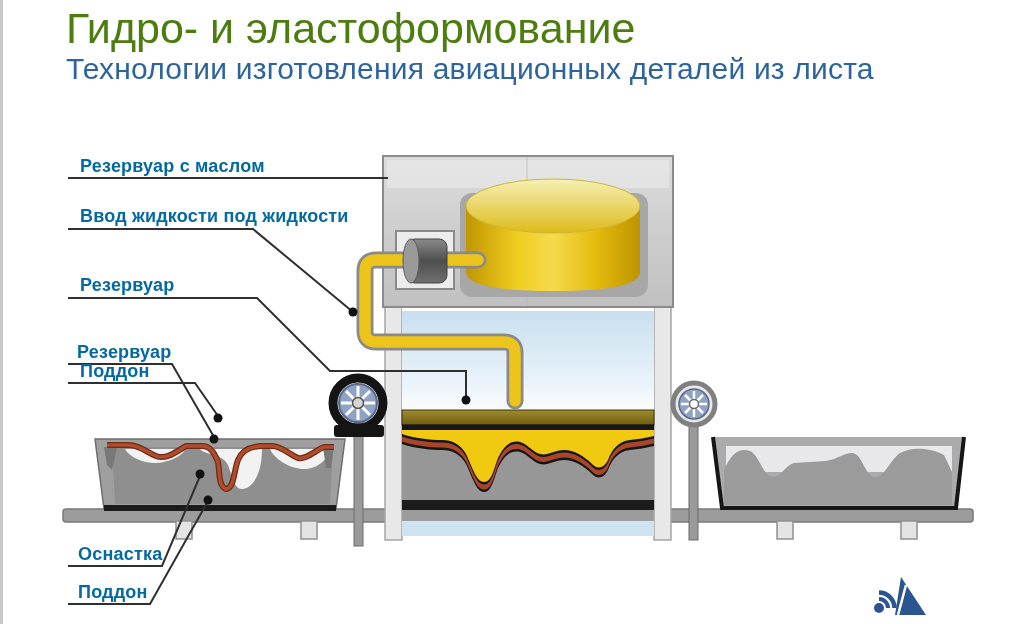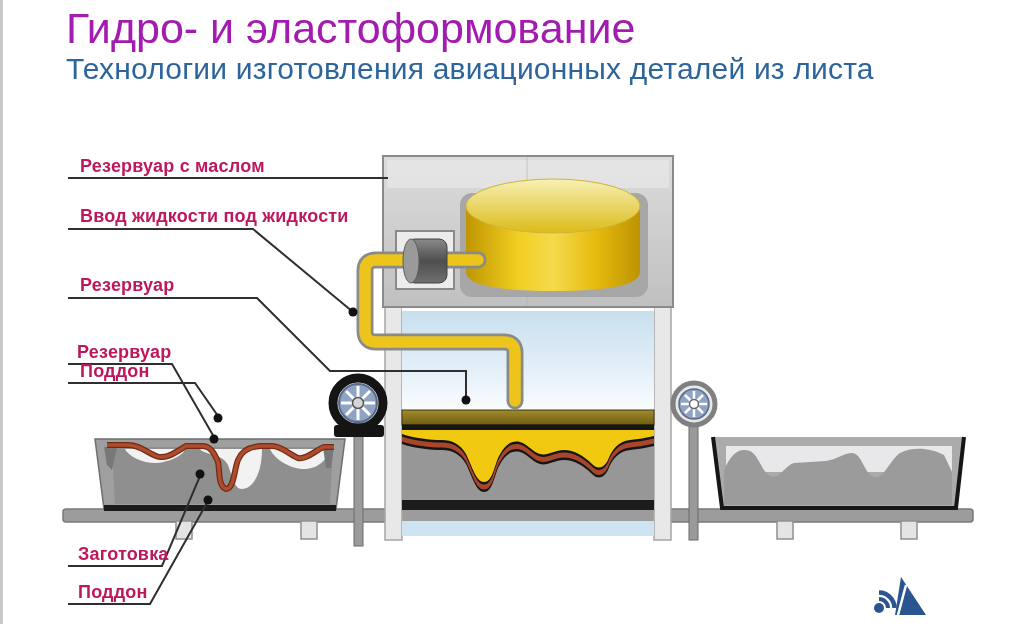--- a/index.html
+++ b/index.html
@@ -1,21 +1,21 @@
 <!DOCTYPE html>
 <html><head>
 <meta charset="utf-8">
 <style>
   html,body{margin:0;padding:0;background:#ffffff;}
   .slide{position:relative;width:1024px;height:624px;background:#ffffff;overflow:hidden;
          font-family:"Liberation Sans",sans-serif;}
   .edge-strip{position:absolute;left:0;top:0;width:3px;height:624px;background:#c9c9c9;}
-  .title{position:absolute;left:66px;top:4px;font-size:43px;font-weight:400;color:#a21caf;letter-spacing:0px;}
+  .title{position:absolute;left:66px;top:4px;font-size:43px;font-weight:400;color:#4d7c0f;letter-spacing:0px;}
   .subtitle{position:absolute;left:66px;top:52px;font-size:30px;font-weight:400;color:#2d649c;letter-spacing:0.2px;}
-  .dlabel{position:absolute;font-size:18px;font-weight:700;color:#be185d;white-space:nowrap;letter-spacing:0.2px;}
+  .dlabel{position:absolute;font-size:18px;font-weight:700;color:#0369a1;white-space:nowrap;letter-spacing:0.2px;}
   .l-reservoir{left:80px;top:156px;}
   .l-inlet{left:80px;top:206px;}
   .l-diaphragm{left:80px;top:275px;}
   .l-blank{left:77px;top:342px;}
   .l-part{left:80px;top:361px;}
   .l-tooling{left:78px;top:544px;}
   .l-pallet{left:78px;top:582px;}
   svg.diagram{position:absolute;left:0;top:0;width:1024px;height:624px;}
 </style>
 </head>
@@ -188,15 +188,15 @@
       <path d="M879,599 A9,9 0 0 1 888,608" fill="none" stroke="#2a5590" stroke-width="4"></path>
       <path d="M879,592.5 A15.5,15.5 0 0 1 894.5,608" fill="none" stroke="#2a5590" stroke-width="4.5"></path>
     </g>
   </svg>
 
   <div class="dlabel l-reservoir">Резервуар с маслом</div>
   <div class="dlabel l-inlet">Ввод жидкости под жидкости</div>
   <div class="dlabel l-diaphragm">Резервуар</div>
   <div class="dlabel l-blank">Резервуар</div>
   <div class="dlabel l-part">Поддон</div>
-  <div class="dlabel l-tooling">Заготовка</div>
+  <div class="dlabel l-tooling">Оснастка</div>
   <div class="dlabel l-pallet">Поддон</div>
 </div>
 
 </body></html>

